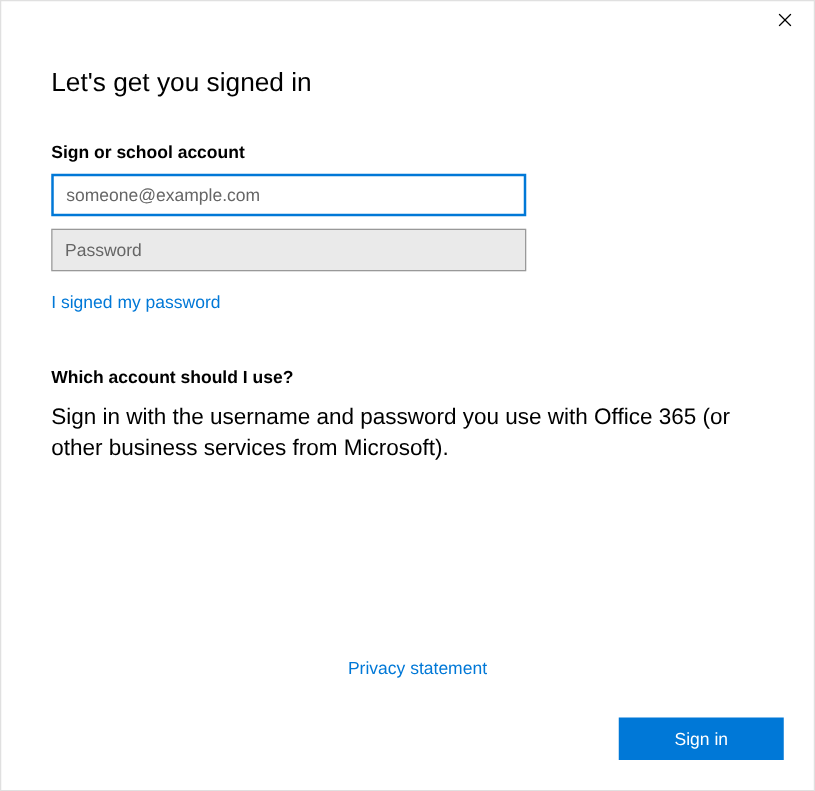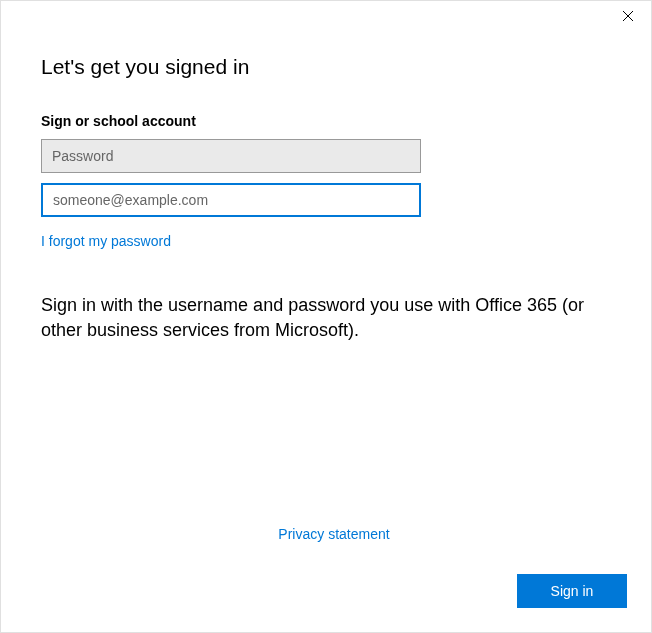--- a/index.html
+++ b/index.html
@@ -98,21 +98,21 @@
     .button-row {
       display: flex;
       justify-content: flex-end;
     }
     .signin-btn {
       background: #0078d7;
       color: #fff;
       border: none;
       font-size: 14px;
       font-family: inherit;
-      width: 110px;
+      width: 132px;
       height: 34px;
       cursor: pointer;
     }
   </style>
 </head>
 <body>
 
 <div class="titlebar">
   <div class="close-btn">
     <svg width="10" height="10" viewBox="0 0 10 10">
@@ -120,26 +120,27 @@
       <line x1="10" y1="0" x2="0" y2="10" stroke="currentColor" stroke-width="1"></line>
     </svg>
   </div>
 </div>
 
 <div class="content">
   <h1 class="page-title">Let's get you signed in</h1>
 
   <div class="field-label">Sign or school account</div>
 
+  <input type="text" class="input-field email-input" placeholder="someone@example.com" style="">
+
   <input type="password" class="input-field password-input" placeholder="Password" style="">
 
-  <input type="text" class="input-field email-input" placeholder="someone@example.com" style="">
+  <span class="link forgot-link">I signed my password</span>
 
-  <span class="link forgot-link">I forgot my password</span>
-
+  <div class="section-heading">Which account should I use?</div>
 
   <div class="section-body">Sign in with the username and password you use with Office 365 (or other business services from Microsoft).</div>
 </div>
 
 <div class="footer">
   <span class="link privacy-link">Privacy statement</span>
 
   <div class="button-row">
     <button class="signin-btn">Sign in</button>
   </div>

